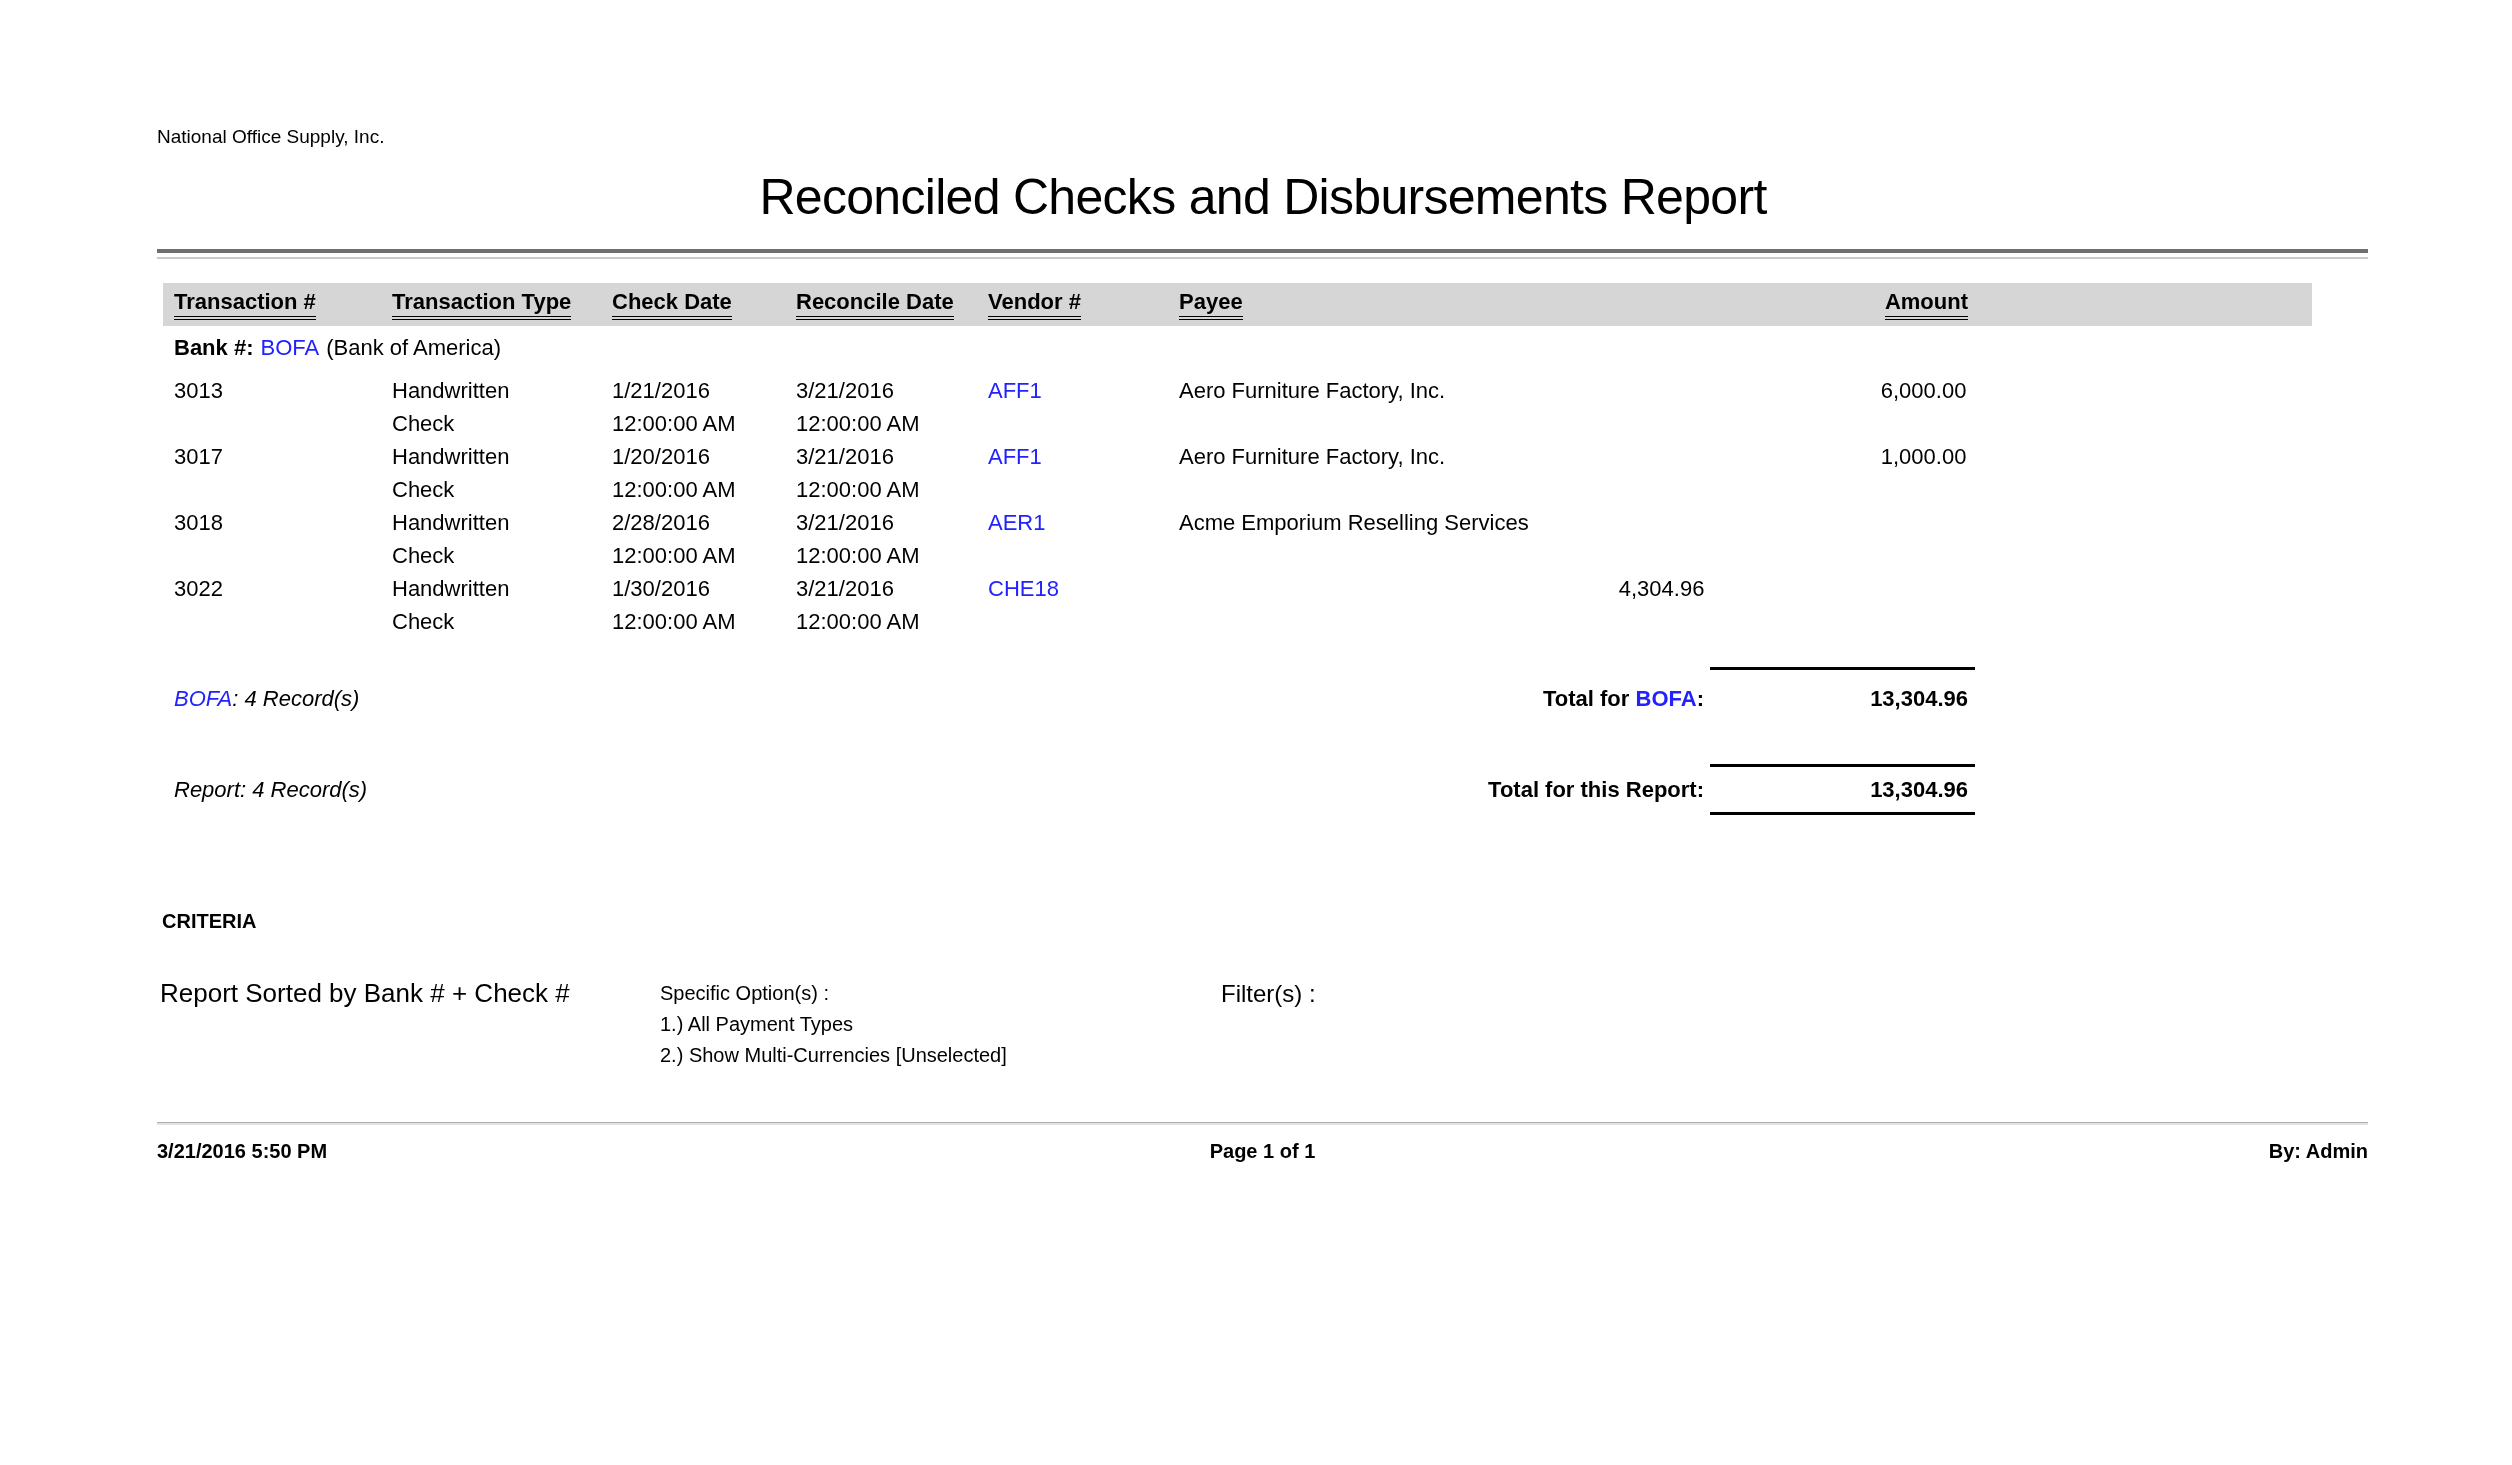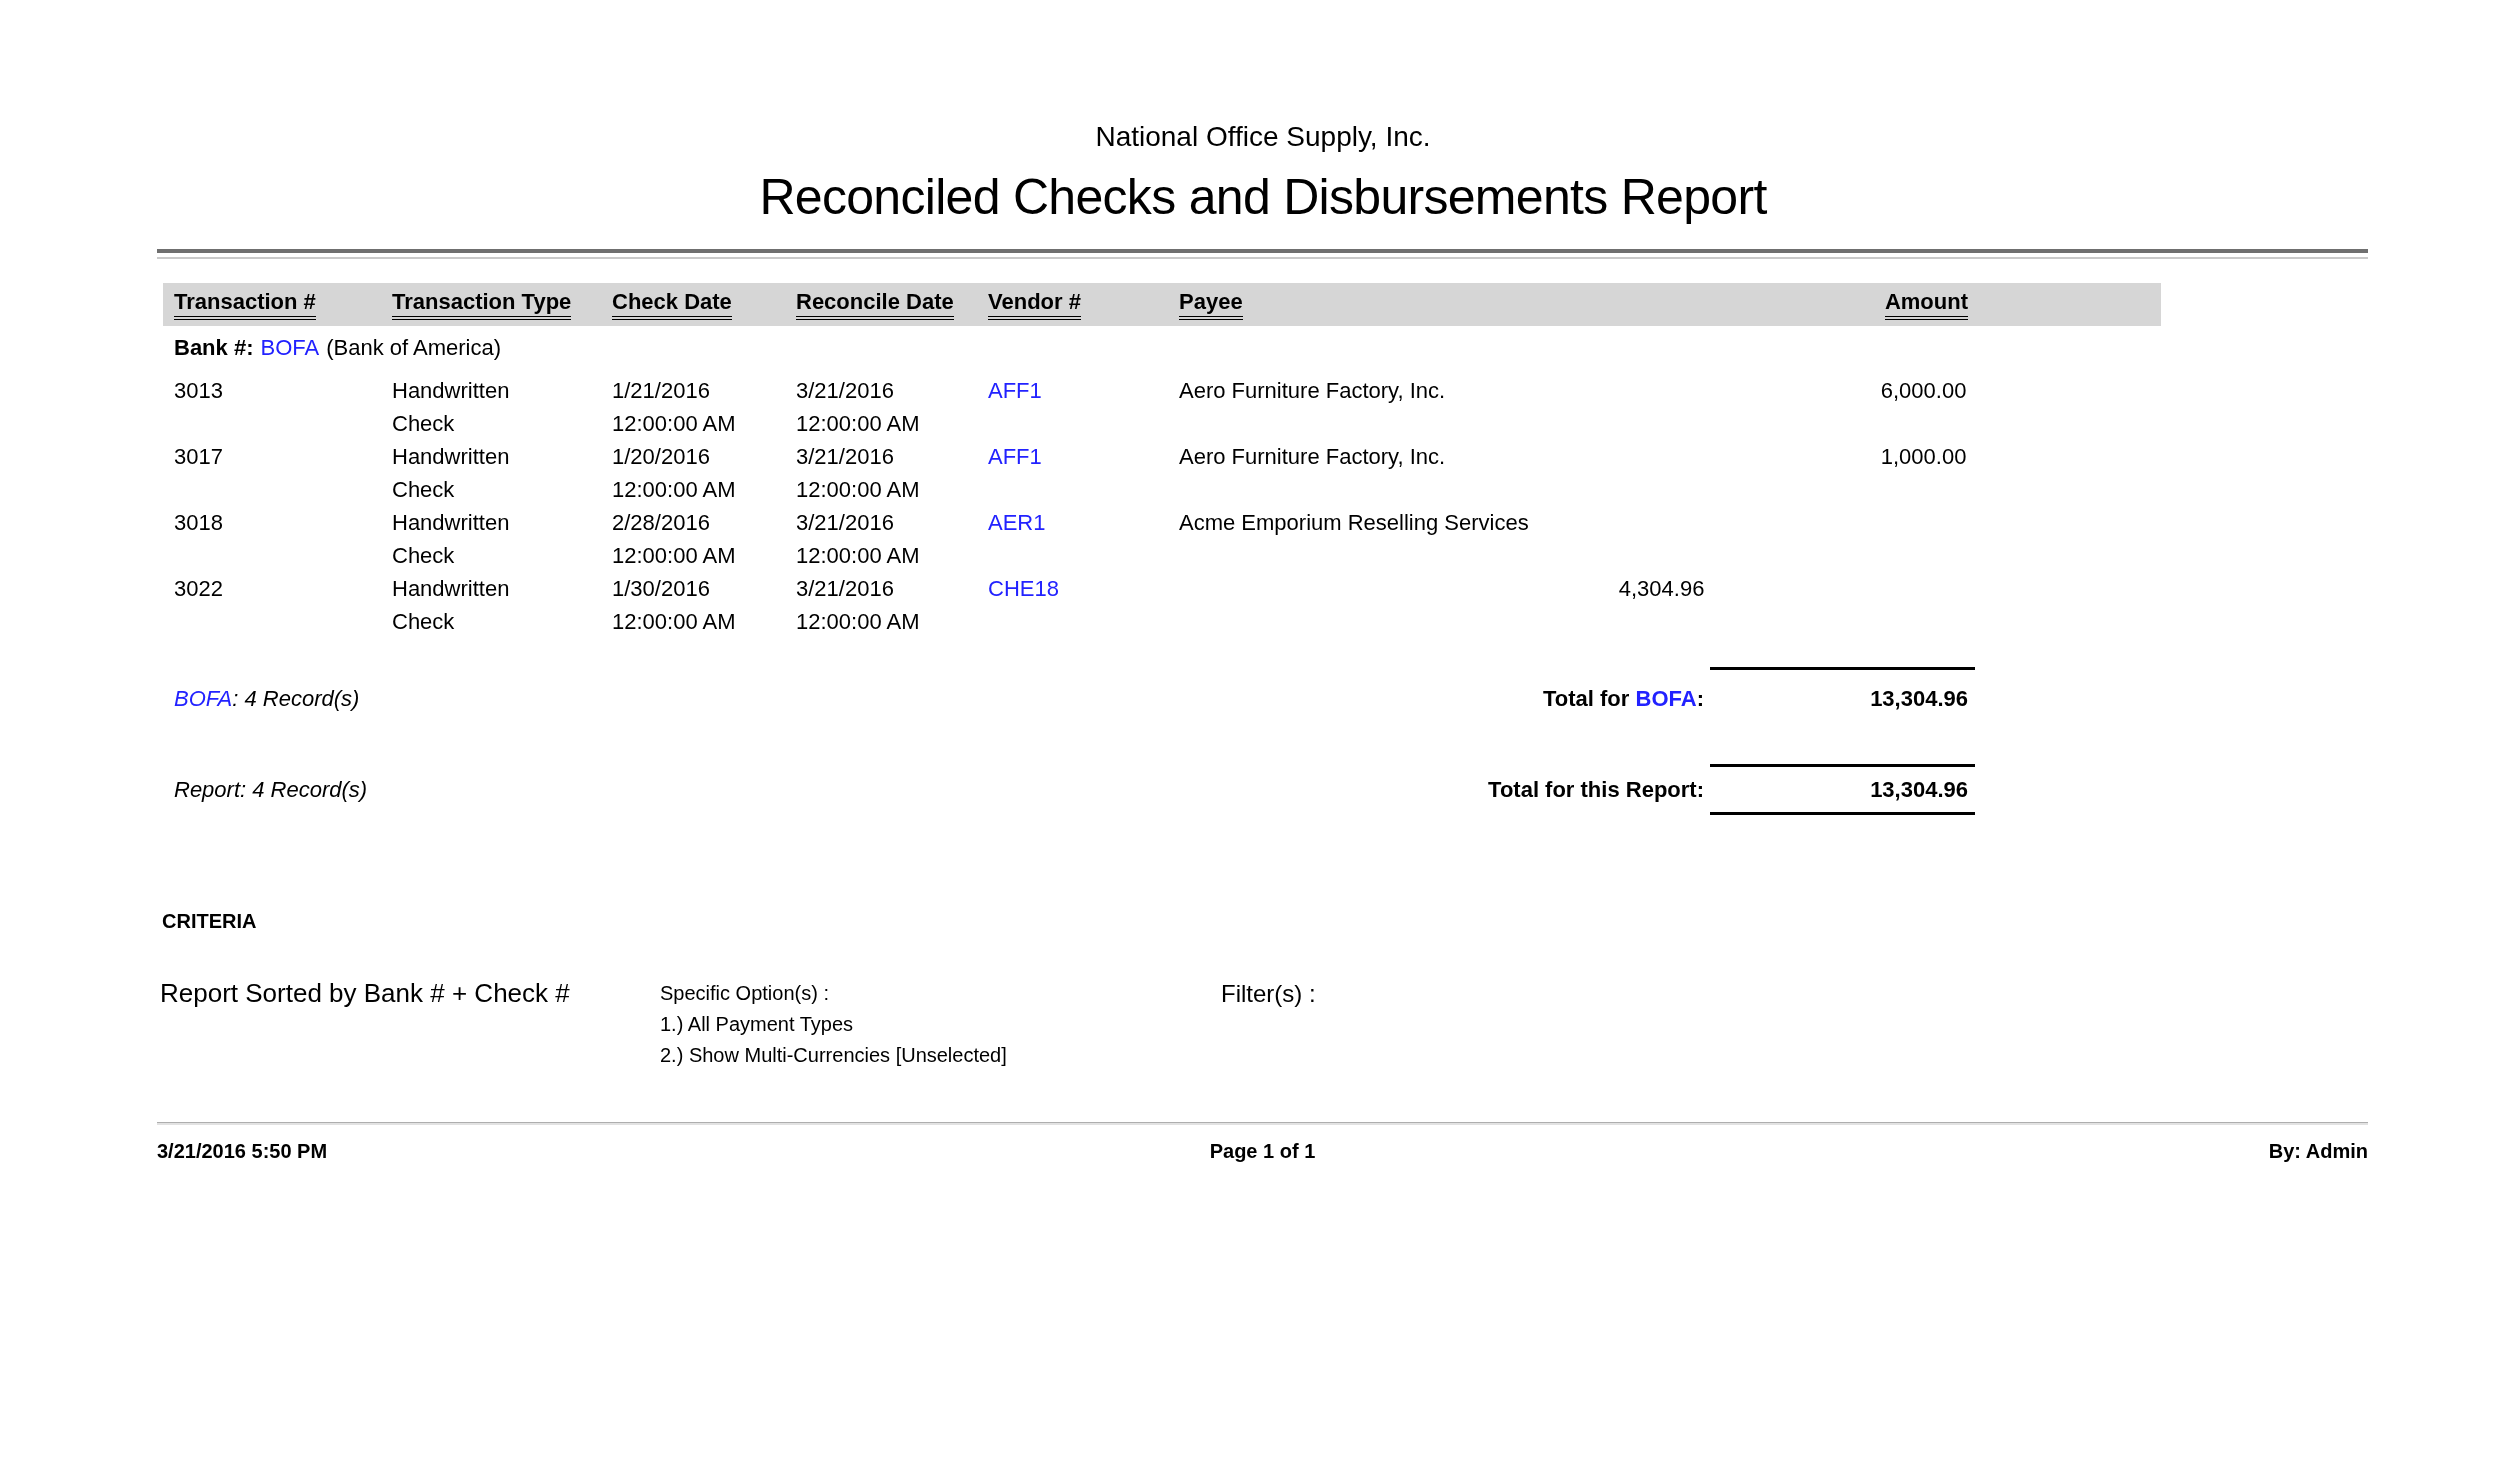--- a/index.html
+++ b/index.html
@@ -1,30 +1,30 @@
 <!DOCTYPE html>
 <html style="font-size:11px"><head>
 <meta charset="utf-8">
 <style>
   * { margin:0; padding:0; box-sizing:border-box; }
   html,body { background:#ffffff; }
   body { font-family:"Liberation Sans", sans-serif; color:#000; }
   .page { position:relative; width:2512px; height:1465px; background:#fff; overflow:hidden; }
 
-  .company  { position:absolute; top:119px; left:157px; width:2212px; text-align:center;
-              font-size:28px; line-height:35px; font-weight:400; }
+  .company  { position:absolute; top:119px; left:157px; width:2212px; 
+              font-size:19px; line-height:35px; font-weight:400; }
   .title    { position:absolute; top:169px; left:157px; width:2212px; text-align:center;
               font-size:50px; line-height:57px; font-weight:400; letter-spacing:-0.7px; }
 
   .rule-dark  { position:absolute; top:249px; left:157px; width:2211px; height:3.5px; background:#6f6f6f; }
   .rule-light { position:absolute; top:257px; left:157px; width:2211px; height:2.1px; background:#c9c9c9; }
 
   .grid7 { display:grid; grid-template-columns:218px 220px 184px 192px 191px 542px 262px; }
 
-  .thead { position:absolute; top:283px; left:163px; width:1998px; height:43px;
+  .thead { position:absolute; top:283px; left:163px; width:2149px; height:43px;
            background:#d6d6d6; align-items:center; }
   .thead .hc { font-size:22px; font-weight:700; padding-left:11px; white-space:nowrap; }
   .thead .hc.amt { text-align:right; padding-left:0; padding-right:4px; }
   .thead .hu { border-bottom:4.9px double #000; padding-bottom:1.4px; display:inline-block; }
 
   .bank-line { position:absolute; top:334px; left:174px; font-size:22px; line-height:28px; white-space:nowrap; }
   .bank-line .bold { font-weight:700; margin-right:7px; }
   .bank-line .code { margin-right:7px; }
 
   .blue { color:#2222ff; }

